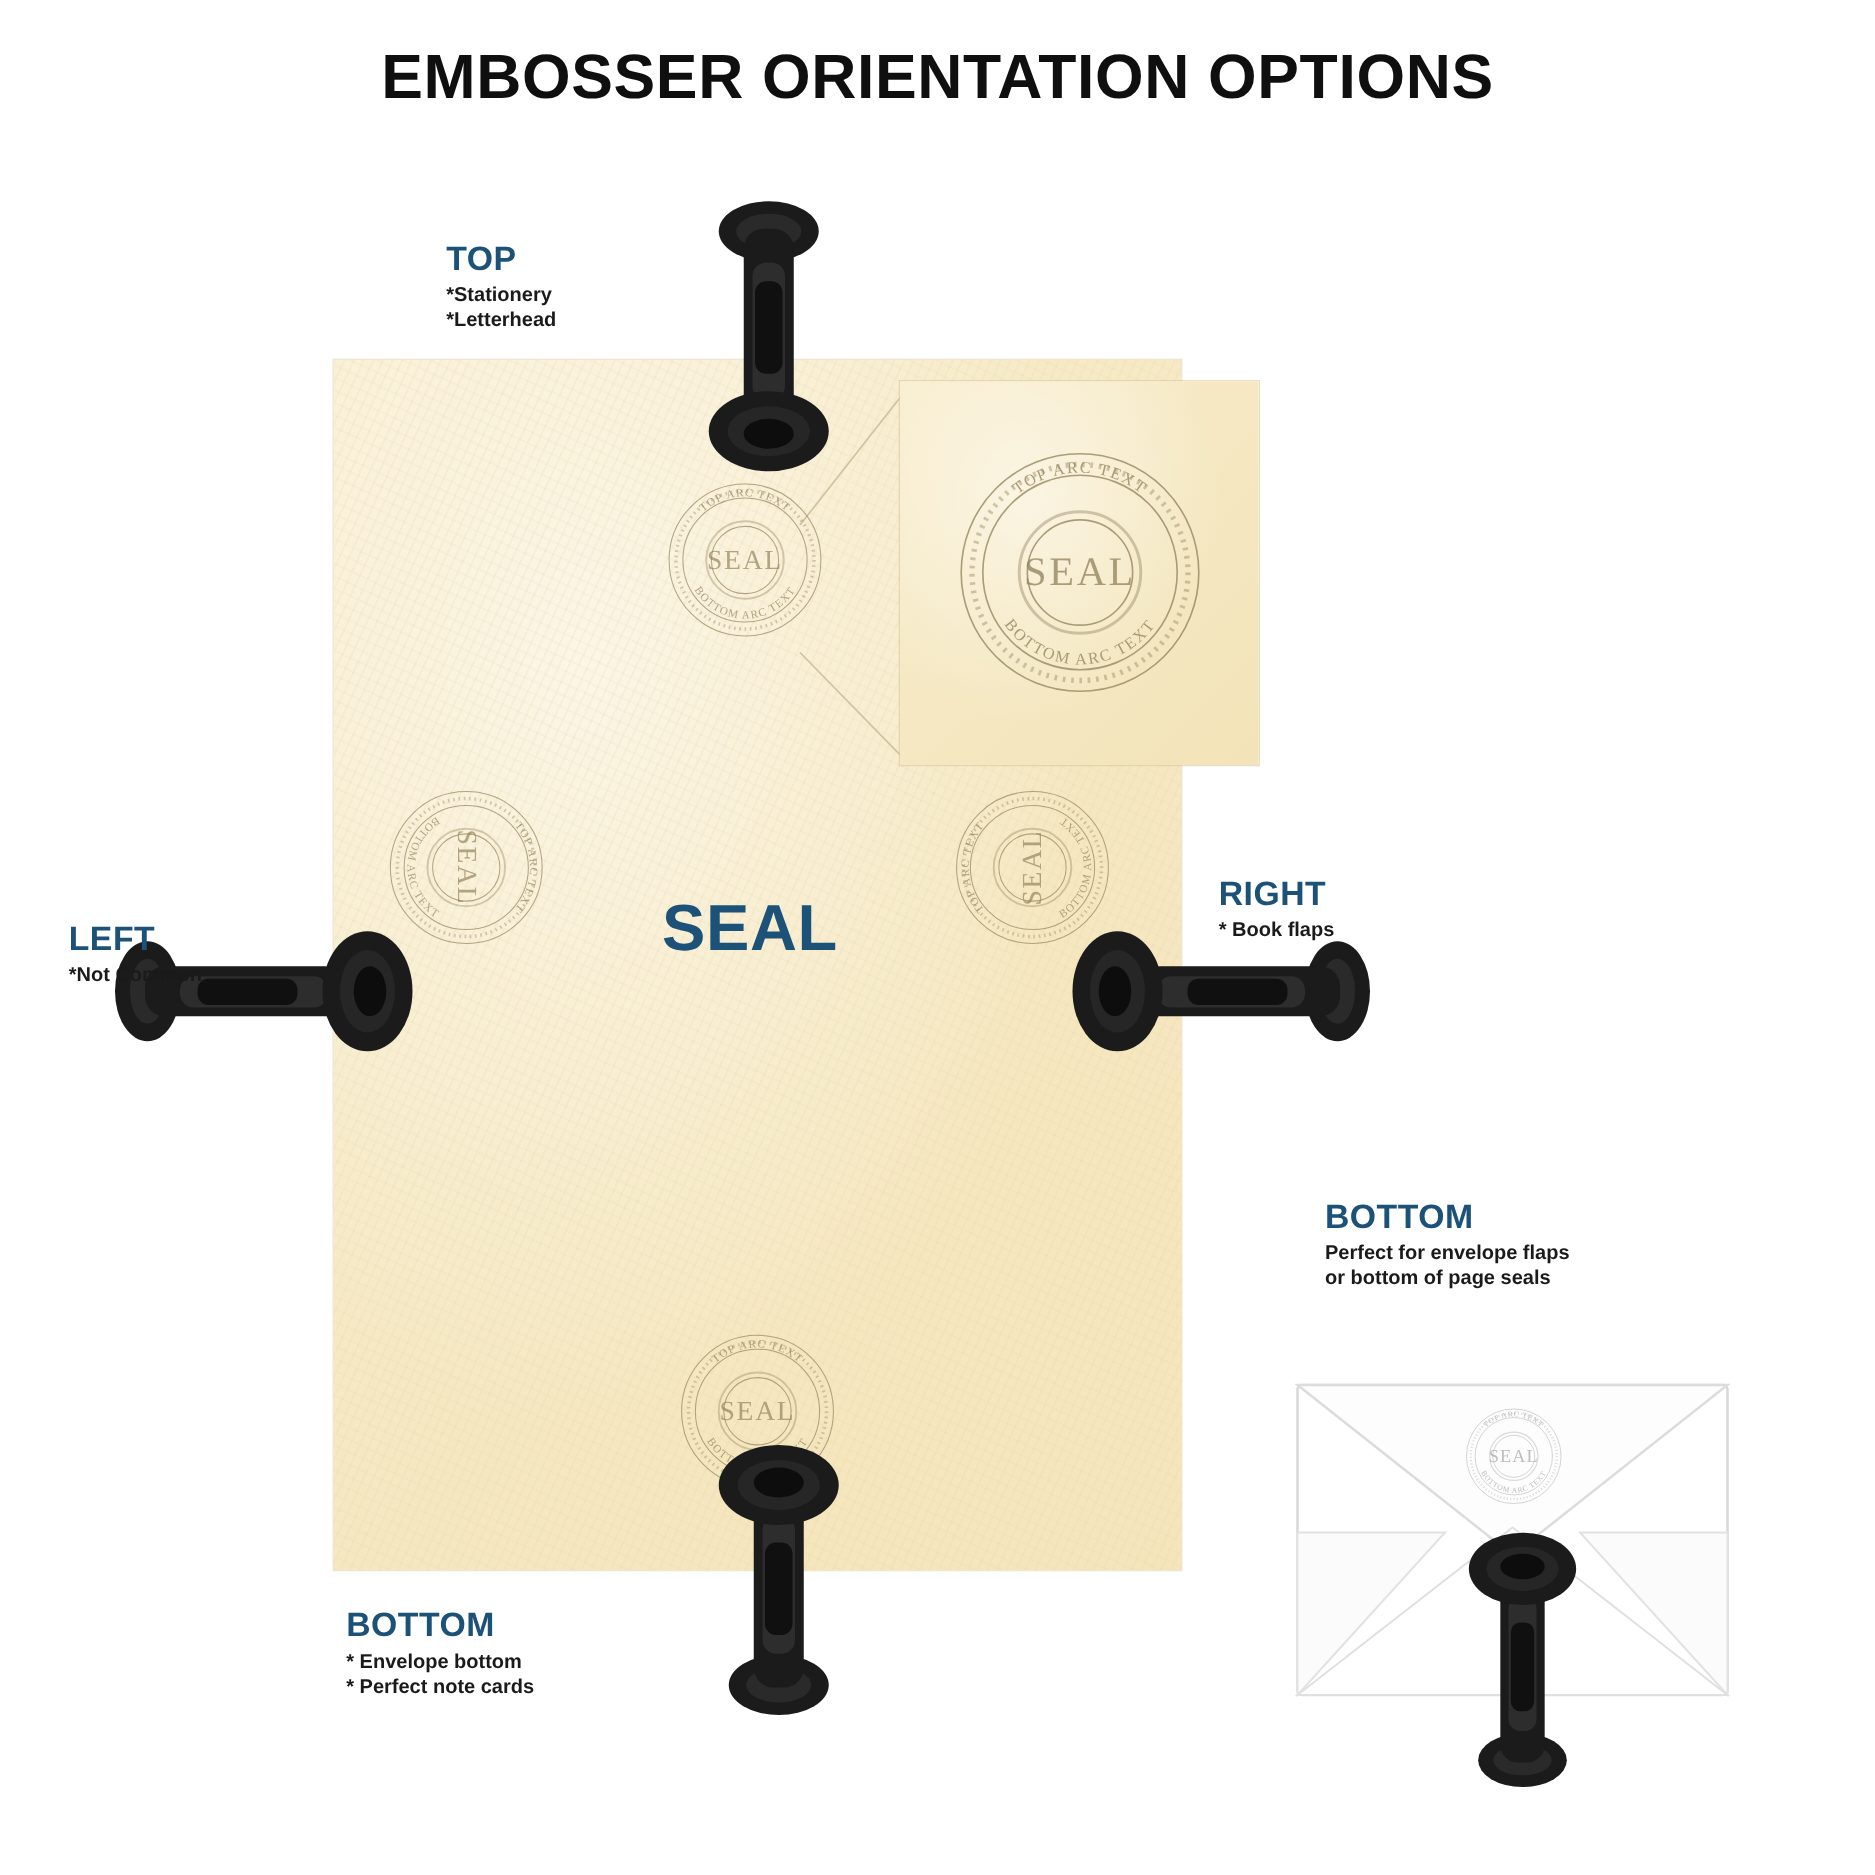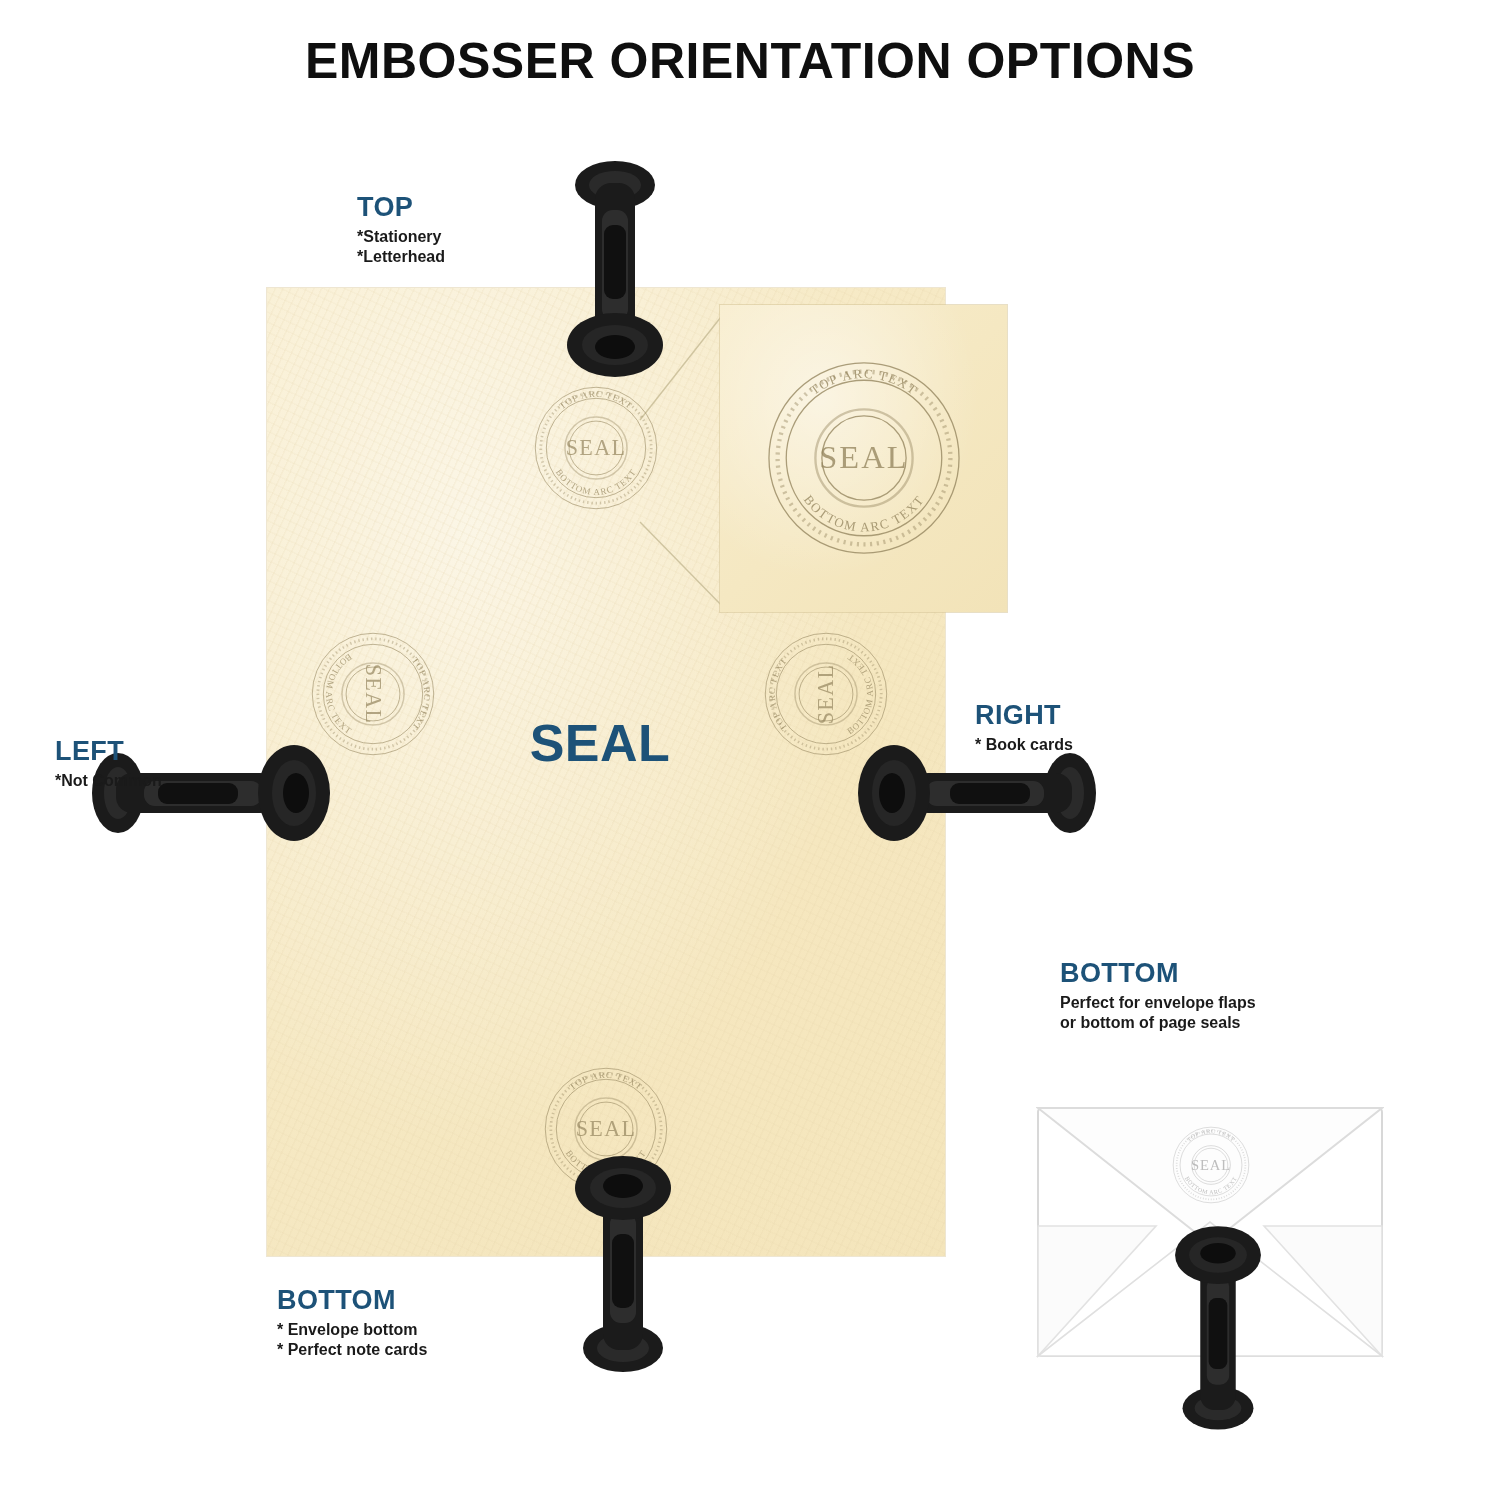--- a/index.html
+++ b/index.html
@@ -317,21 +317,21 @@
     <div class="line">*Letterhead</div>
   </div>
 
   <div class="label" style="left:55px;top:736px;">
     <div class="head">LEFT</div>
     <div class="line">*Not Common</div>
   </div>
 
   <div class="label" style="left:975px;top:688px;margin-top:12px;">
     <div class="head">RIGHT</div>
-    <div class="line">* Book cards</div>
+    <div class="line">* Book flaps</div>
   </div>
 
   <div class="label" style="left:277px;top:1285px;">
     <div class="head">BOTTOM</div>
     <div class="line">* Envelope bottom</div>
     <div class="line">* Perfect note cards</div>
   </div>
 
   <div class="label" style="left:1060px;top:958px;">
     <div class="head">BOTTOM</div>

